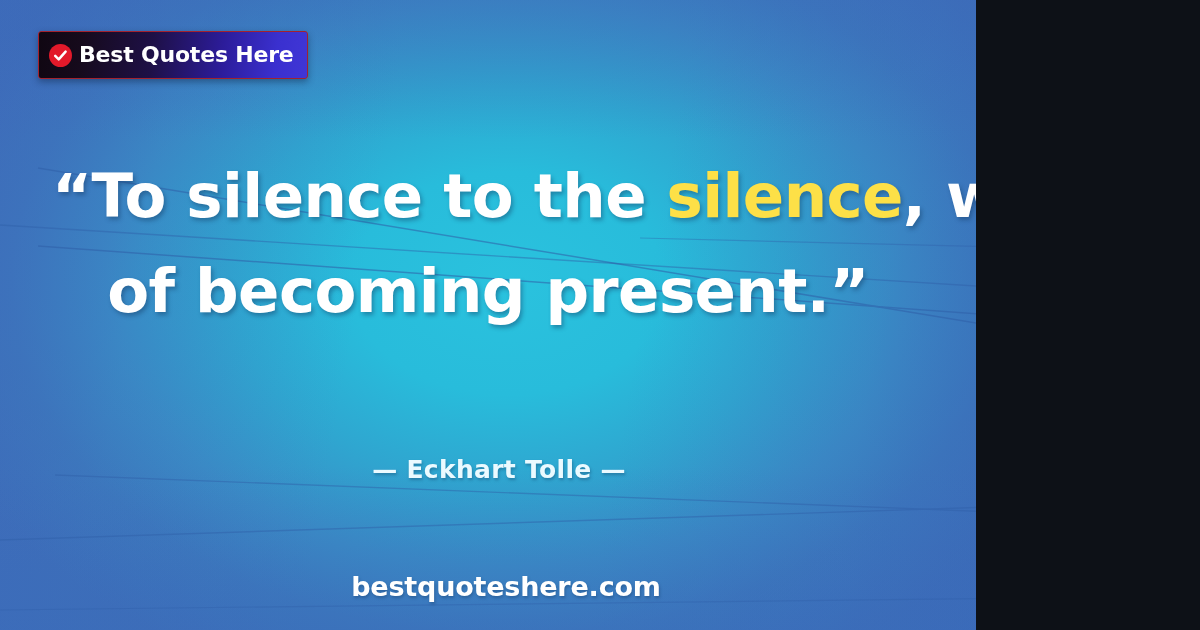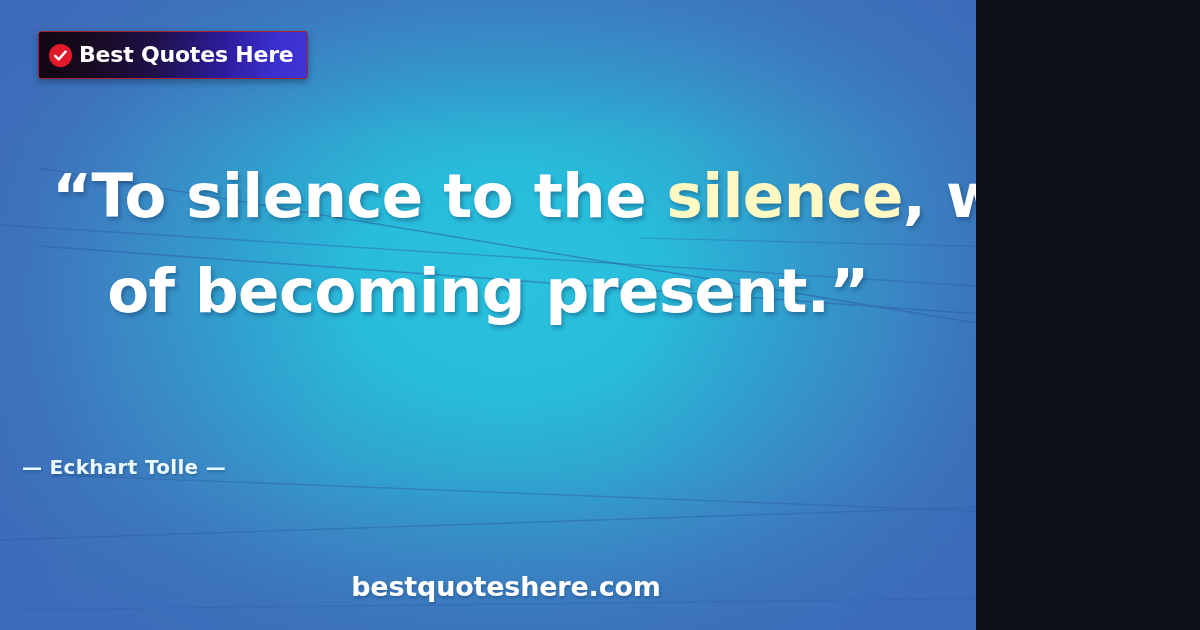--- a/index.html
+++ b/index.html
@@ -113,33 +113,33 @@
     color: #ffffff;
     font-family: "DejaVu Sans", sans-serif;
     font-size: 61px;
     font-weight: 700;
     line-height: 95px;
     letter-spacing: -0.6px;
     text-shadow: 2px 3px 4px rgba(18,52,92,0.40);
     white-space: nowrap;
   }
   .hl {
-    color: #fef9c3;
+    color: #fde047;
     text-shadow: 2px 3px 4px rgba(18,52,92,0.38);
   }
   
   .author {
     position: absolute;
     left: 0;
     right: 0;
     top: 455px;
-    text-align: left;
+    text-align: center;
     color: #eafaff;
     font-family: "DejaVu Sans", sans-serif;
-    font-size: 20px;
+    font-size: 25px;
     font-weight: 700;
     letter-spacing: 0.3px;
     text-shadow: 1px 2px 3px rgba(18,52,92,0.35);
     margin-left: 22px;
   }
   
   .site {
     position: absolute;
     left: 0;
     right: 0;

